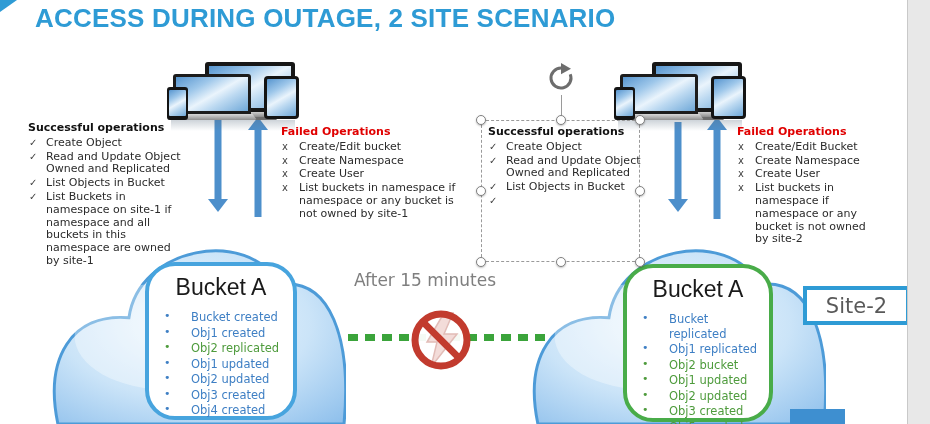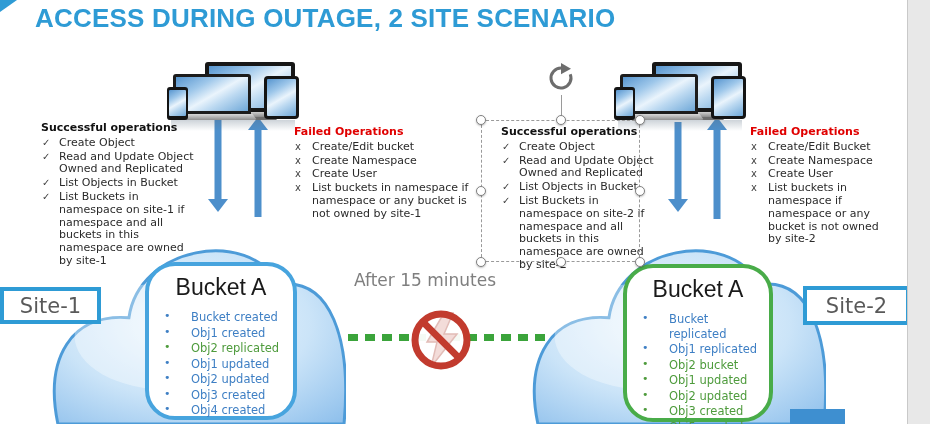--- a/index.html
+++ b/index.html
@@ -56,21 +56,21 @@
   .arrow { position:absolute; width:20px; z-index:3; }
   .arrow .shaft { position:absolute; left:50%; transform:translateX(-50%); width:7px; background:#4D8FCB; }
   .arrow.down .shaft { top:0; bottom:12px; }
   .arrow.up   .shaft { bottom:0; top:12px; }
   .arrow .head { position:absolute; left:50%; transform:translateX(-50%); width:0; height:0;
     border-left:10px solid transparent; border-right:10px solid transparent; }
   .arrow.down .head { bottom:0; border-top:13px solid #4D8FCB; }
   .arrow.up   .head { top:0;    border-bottom:13px solid #4D8FCB; }
 
   
-  .ops { position:absolute; z-index:5; font-size:11px; line-height:12.8px; color:#2b2b2b;margin-left:13px; }
+  .ops { position:absolute; z-index:5; font-size:11px; line-height:12.8px; color:#2b2b2b; }
   .ops .ops-title { font-weight:bold; margin-bottom:2px; color:#111; }
   .ops.failed .ops-title { color:#E00000; }
   .ops .li { position:relative; padding-left:18px; margin-bottom:1px; }
   .ops .li .mark { position:absolute; left:1px; top:0; color:#444; font-size:10px; }
   #ops-site1-success { left:28px;  top:122px; width:158px; }
   #ops-site1-failed  { left:281px; top:126px; width:175px; }
   #ops-site2-success { left:488px; top:126px; width:158px; }
   #ops-site2-failed  { left:737px; top:126px; width:130px; }
 
   
@@ -88,21 +88,21 @@
   .green { color:#4E9B3C; }
 
   
   .site-label { position:absolute; background:#fff; border:4px solid #2E9BD5; z-index:5;
     color:#595959; font-size:21px; display:flex; align-items:center; justify-content:center;
     font-family:"DejaVu Sans",sans-serif; }
   #site1-label { left:0px; top:287px; width:101px; height:37px; }
   #site2-label { left:803px; top:286px; width:107px; height:39px; }
 
   
-  #after-label { position:absolute; left:330px; top:270px; width:190px; text-align:center;
+  #after-label { position:absolute; left:354px; top:270px; width:190px; 
     font-size:17px; color:#7f7f7f; z-index:3; }
   #link-dashes { position:absolute; left:348px; top:334px; width:198px; height:7px; z-index:2;
     background:repeating-linear-gradient(90deg,#3BA43B 0 10px,transparent 10px 17px); }
   #fail-icon { position:absolute; left:407px; top:306px; width:68px; height:68px; z-index:3; }
 
   
   #selection-box { position:absolute; left:481px; top:120px; width:159px; height:142px;
     border:1.5px dashed #9a9a9a; z-index:6; }
   .handle { position:absolute; width:10px; height:10px; border-radius:50%; background:#fff;
     border:1.5px solid #808080; box-shadow:0 1px 2px rgba(0,0,0,.25); }
@@ -219,21 +219,21 @@
         <div class="li"><span class="mark">x</span><span class="txt">Create User</span></div>
         <div class="li"><span class="mark">x</span><span class="txt">List buckets in namespace if namespace or any bucket is not owned by site-1</span></div>
       </div>
   </div>
   <div class="ops success" id="ops-site2-success">
     <div class="ops-title">Successful operations</div>
     <div>
         <div class="li"><span class="mark">✓</span><span class="txt">Create Object</span></div>
         <div class="li"><span class="mark">✓</span><span class="txt">Read and Update Object Owned and Replicated</span></div>
         <div class="li"><span class="mark">✓</span><span class="txt">List Objects in Bucket</span></div>
-        <div class="li"><span class="mark">✓</span><span class="txt">List Buckets in namespace on site-2 if namespace and all buckets in this namespace are owned by site-2</span></div>
+        <div class="li"><span class="mark">✓</span></div>
       </div>
   </div>
   <div class="ops failed" id="ops-site2-failed">
     <div class="ops-title">Failed Operations</div>
     <div>
         <div class="li"><span class="mark">x</span><span class="txt">Create/Edit Bucket</span></div>
         <div class="li"><span class="mark">x</span><span class="txt">Create Namespace</span></div>
         <div class="li"><span class="mark">x</span><span class="txt">Create User</span></div>
         <div class="li"><span class="mark">x</span><span class="txt">List buckets in namespace if namespace or any bucket is not owned by site-2</span></div>
       </div>
@@ -257,23 +257,20 @@
         <div class="li"><span class="mark blue">•</span><span class="txt blue">Bucket replicated</span></div>
         <div class="li"><span class="mark blue">•</span><span class="txt blue">Obj1 replicated</span></div>
         <div class="li"><span class="mark green">•</span><span class="txt green">Obj2 bucket</span></div>
         <div class="li"><span class="mark green">•</span><span class="txt green">Obj1 updated</span></div>
         <div class="li"><span class="mark green">•</span><span class="txt green">Obj2 updated</span></div>
         <div class="li"><span class="mark green">•</span><span class="txt green">Obj3 created</span></div>
         <div class="li"><span class="mark green">•</span><span class="txt green">Obj5 created</span></div>
       </div>
   </div>
 
-  <div class="site-label" id="site1-label">
-    <span>Site-1</span>
-  </div>
   <div class="site-label" id="site2-label">
     <span>Site-2</span>
   </div>
 
   <div id="after-label">
     <span>After 15 minutes</span>
   </div>
   <div id="link-dashes"></div>
   <svg id="fail-icon" viewBox="0 0 68 68">
     <circle cx="34" cy="34" r="29" fill="#ffffff" opacity="0.95"></circle>

